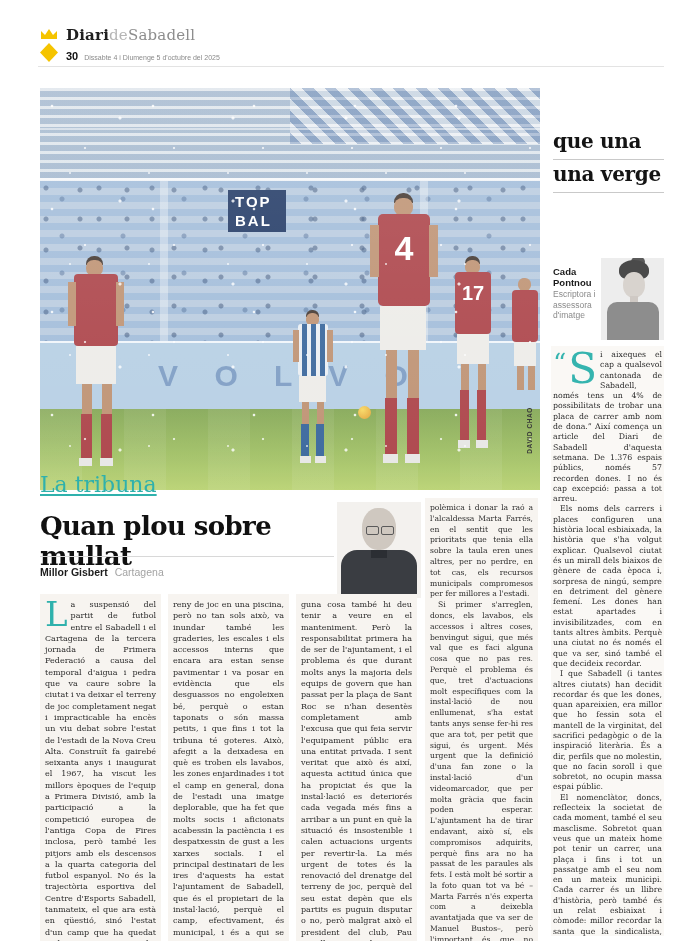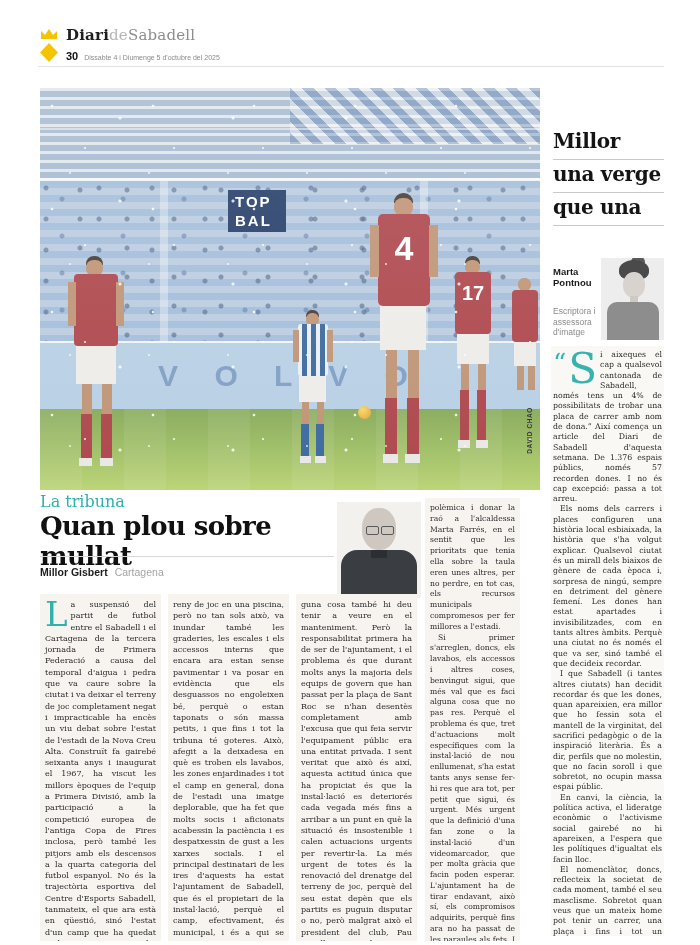--- a/index.html
+++ b/index.html
@@ -68,57 +68,57 @@
   .stripes{background:repeating-linear-gradient(90deg,#e9eef3 0 4px,#2f5f97 4px 9px);}
   .bluesock{background:#2f5f97;}
 
   
   .sb-kicker{position:absolute;left:553px;top:90px;width:111px;color:#2fb1ac;font-size:15px;line-height:17px;}
   .sb-headline{position:absolute;left:553px;top:127px;width:111px;}
   .sb-line{font-size:20px;font-weight:bold;color:#141414;letter-spacing:-.3px;line-height:22px;
     padding:3px 0 7px;border-bottom:1px solid #c9c9c9;}
   .sb-author{position:absolute;left:553px;top:266px;width:50px;font-family:"Liberation Sans",sans-serif;}
   .sb-author .nm{font-weight:bold;font-size:9.5px;line-height:11px;color:#1a1a1a;}
-  .sb-author .rl{font-size:8.5px;line-height:10.5px;color:#8a8a8a;margin-top:18px;}
+  .sb-author .rl{font-size:8.5px;line-height:10.5px;color:#8a8a8a;margin-top:1px;}
   .sb-photo{position:absolute;left:601px;top:258px;width:63px;height:82px;background:#ededed;overflow:hidden;}
   .w-hair{position:absolute;left:18px;top:2px;width:30px;height:20px;border-radius:50% 50% 40% 40%;background:#4a4a4a;}
   .w-bun{position:absolute;left:30px;top:-2px;width:14px;height:12px;border-radius:50%;background:#5a5a5a;}
   .w-face{position:absolute;left:22px;top:14px;width:22px;height:26px;border-radius:48%;background:#d8d3ce;}
   .w-neck{position:absolute;left:29px;top:38px;width:8px;height:8px;background:#cfc9c4;}
   .w-body{position:absolute;left:6px;top:44px;width:52px;height:38px;border-radius:10px 10px 0 0;background:#8d8d8d;}
   .sb-bodypanel{position:absolute;left:551px;top:346px;width:113px;height:590px;background:#faf8f5;
     padding:4px 2px;box-sizing:border-box;overflow:hidden;}
   .sb-bodypanel p{margin:0;font-size:7.8px;line-height:10.3px;color:#2b2b2b;text-align:justify;hyphens:auto;}
   .sb-bodypanel p + p{text-indent:7px;}
   .sb-lead{float:left;display:flex;align-items:flex-start;margin:2px 3px 0 0;}
   .sb-qmark{color:#35b4af;font-size:26px;line-height:22px;margin-right:2px;}
   .sb-drop{color:#35b4af;font-size:42px;line-height:34px;font-weight:normal;}
 
   
-  .tr-kicker{position:absolute;left:40px;top:492px;color:#2fb1ac;font-size:16px;}
+  .tr-kicker{position:absolute;left:40px;top:472px;color:#2fb1ac;font-size:22px;text-decoration:underline;}
   .tr-headline{position:absolute;left:40px;top:511px;width:300px;font-size:26px;font-weight:bold;
     letter-spacing:-.6px;color:#101010;}
   .tr-rule{position:absolute;left:40px;top:556px;width:294px;height:1px;background:#d8d8d8;}
   .tr-byline{position:absolute;left:40px;top:566px;font-family:"Liberation Sans",sans-serif;font-size:10.5px;}
   .tr-byline .nm{font-weight:bold;color:#1c1c1c;}
   .tr-byline .rl{color:#a3a3a3;margin-left:7px;}
   .tr-photo{position:absolute;left:337px;top:502px;width:84px;height:96px;background:#f3f1ee;overflow:hidden;}
   .m-head{position:absolute;left:25px;top:6px;width:34px;height:42px;border-radius:46%;background:#cfc8c0;}
   .m-glass1{position:absolute;left:29px;top:24px;width:11px;height:7px;border:1px solid #5a5a5a;border-radius:2px;}
   .m-glass2{position:absolute;left:44px;top:24px;width:11px;height:7px;border:1px solid #5a5a5a;border-radius:2px;}
   .m-body{position:absolute;left:4px;top:48px;width:76px;height:48px;border-radius:16px 16px 0 0;background:#3a3d42;}
   .m-collar{position:absolute;left:34px;top:48px;width:16px;height:8px;background:#2b2e33;}
 
   .col{position:absolute;background:#f7f4f0;padding:5px;box-sizing:border-box;overflow:hidden;}
   .col p{margin:0;font-size:8px;line-height:11.3px;color:#2b2b2b;text-align:justify;hyphens:auto;}
   .col p + p{text-indent:8px;}
   .col-1{left:40px;top:594px;width:121px;height:347px;}
   .col-2{left:168px;top:594px;width:121px;height:347px;}
   .col-3{left:296px;top:594px;width:121px;height:347px;}
-  .col-4{left:425px;top:498px;width:95px;height:443px;}
+  .col-4{left:425px;top:498px;width:113px;height:443px;}
   .col-4 p{font-size:7.6px;line-height:10.8px;}
   .tr-drop{float:left;color:#2fb1ac;font-size:34px;line-height:29px;padding:1px 3px 0 0;}
 </style>
 </head>
 <body>
 
 <div class="page">
 
   <div class="masthead-logo">
     <svg width="22" height="36" viewBox="0 0 22 36">
@@ -221,45 +221,43 @@
       <div class="pp skin" style="left:18px;top:88px;width:7px;height:24px;"></div>
     </div>
 
     <div class="ball"></div>
     <div class="haze"></div>
     <div class="rain"></div>
     <div class="credit">DAVID CHAO</div>
   </div>
 
   <div class="sb-headline">
-    <div class="sb-line">Millor</div>
+    <div class="sb-line">que una</div>
     <div class="sb-line">una verge</div>
-    <div class="sb-line">que una</div>
   </div>
   <div class="sb-author">
-    <div class="nm">Marta Pontnou</div>
+    <div class="nm">Cada Pontnou</div>
     <div class="rl">Escriptora i assessora d'imatge</div>
   </div>
   <div class="sb-photo">
     <div class="w-bun"></div>
     <div class="w-hair"></div>
     <div class="w-face"></div>
     <div class="w-neck"></div>
     <div class="w-body"></div>
   </div>
   <div class="sb-bodypanel">
     <p>
       <span class="sb-lead">
           <span class="sb-qmark">“</span>
           <span class="sb-drop">S</span>
         </span><span>i aixeques el cap a qualsevol cantonada de Sabadell, només tens un 4% de possibilitats de trobar una placa de carrer amb nom de dona.” Així comença un article del Diari de Sabadell d'aquesta setmana. De 1.376 espais públics, només 57 recorden dones. I no és cap excepció: passa a tot arreu.</span>
     </p>
     <p>Els noms dels carrers i places configuren una història local esbiaixada, la història que s'ha volgut explicar. Qualsevol ciutat és un mirall dels biaixos de gènere de cada època i, sorpresa de ningú, sempre en detriment del gènere femení. Les dones han estat apartades i invisibilitzades, com en tants altres àmbits. Perquè una ciutat no és només el que va ser, sinó també el que decideix recordar.</p>
     <p>I que Sabadell (i tantes altres ciutats) han decidit recordar és que les dones, quan apareixien, era millor que ho fessin sota el mantell de la virginitat, del sacrifici pedagògic o de la inspiració literària. És a dir, perfils que no molestin, que no facin soroll i que sobretot, no ocupin massa espai públic.</p>
-    <p>En canvi, la ciència, la política activa, el lideratge econòmic o l'activisme social gairebé no hi apareixen, a l'espera que les polítiques d'igualtat els facin lloc.</p>
     <p>El nomenclàtor, doncs, reflecteix la societat de cada moment, també el seu masclisme. Sobretot quan veus que un mateix home pot tenir un carrer, una plaça i fins i tot un passatge amb el seu nom en un mateix municipi. Cada carrer és un llibre d'història, però també és un relat esbiaixat i còmode: millor recordar la santa que la sindicalista, millor una verge que una científica. Oi?</p>
   </div>
 
   <div class="tr-kicker">La tribuna</div>
   <div class="tr-headline">Quan plou sobre mullat</div>
   <div class="tr-rule"></div>
   <div class="tr-byline">
     <span class="nm">Millor Gisbert</span><span class="rl">Cartagena</span>
   </div>
   <div class="tr-photo">

